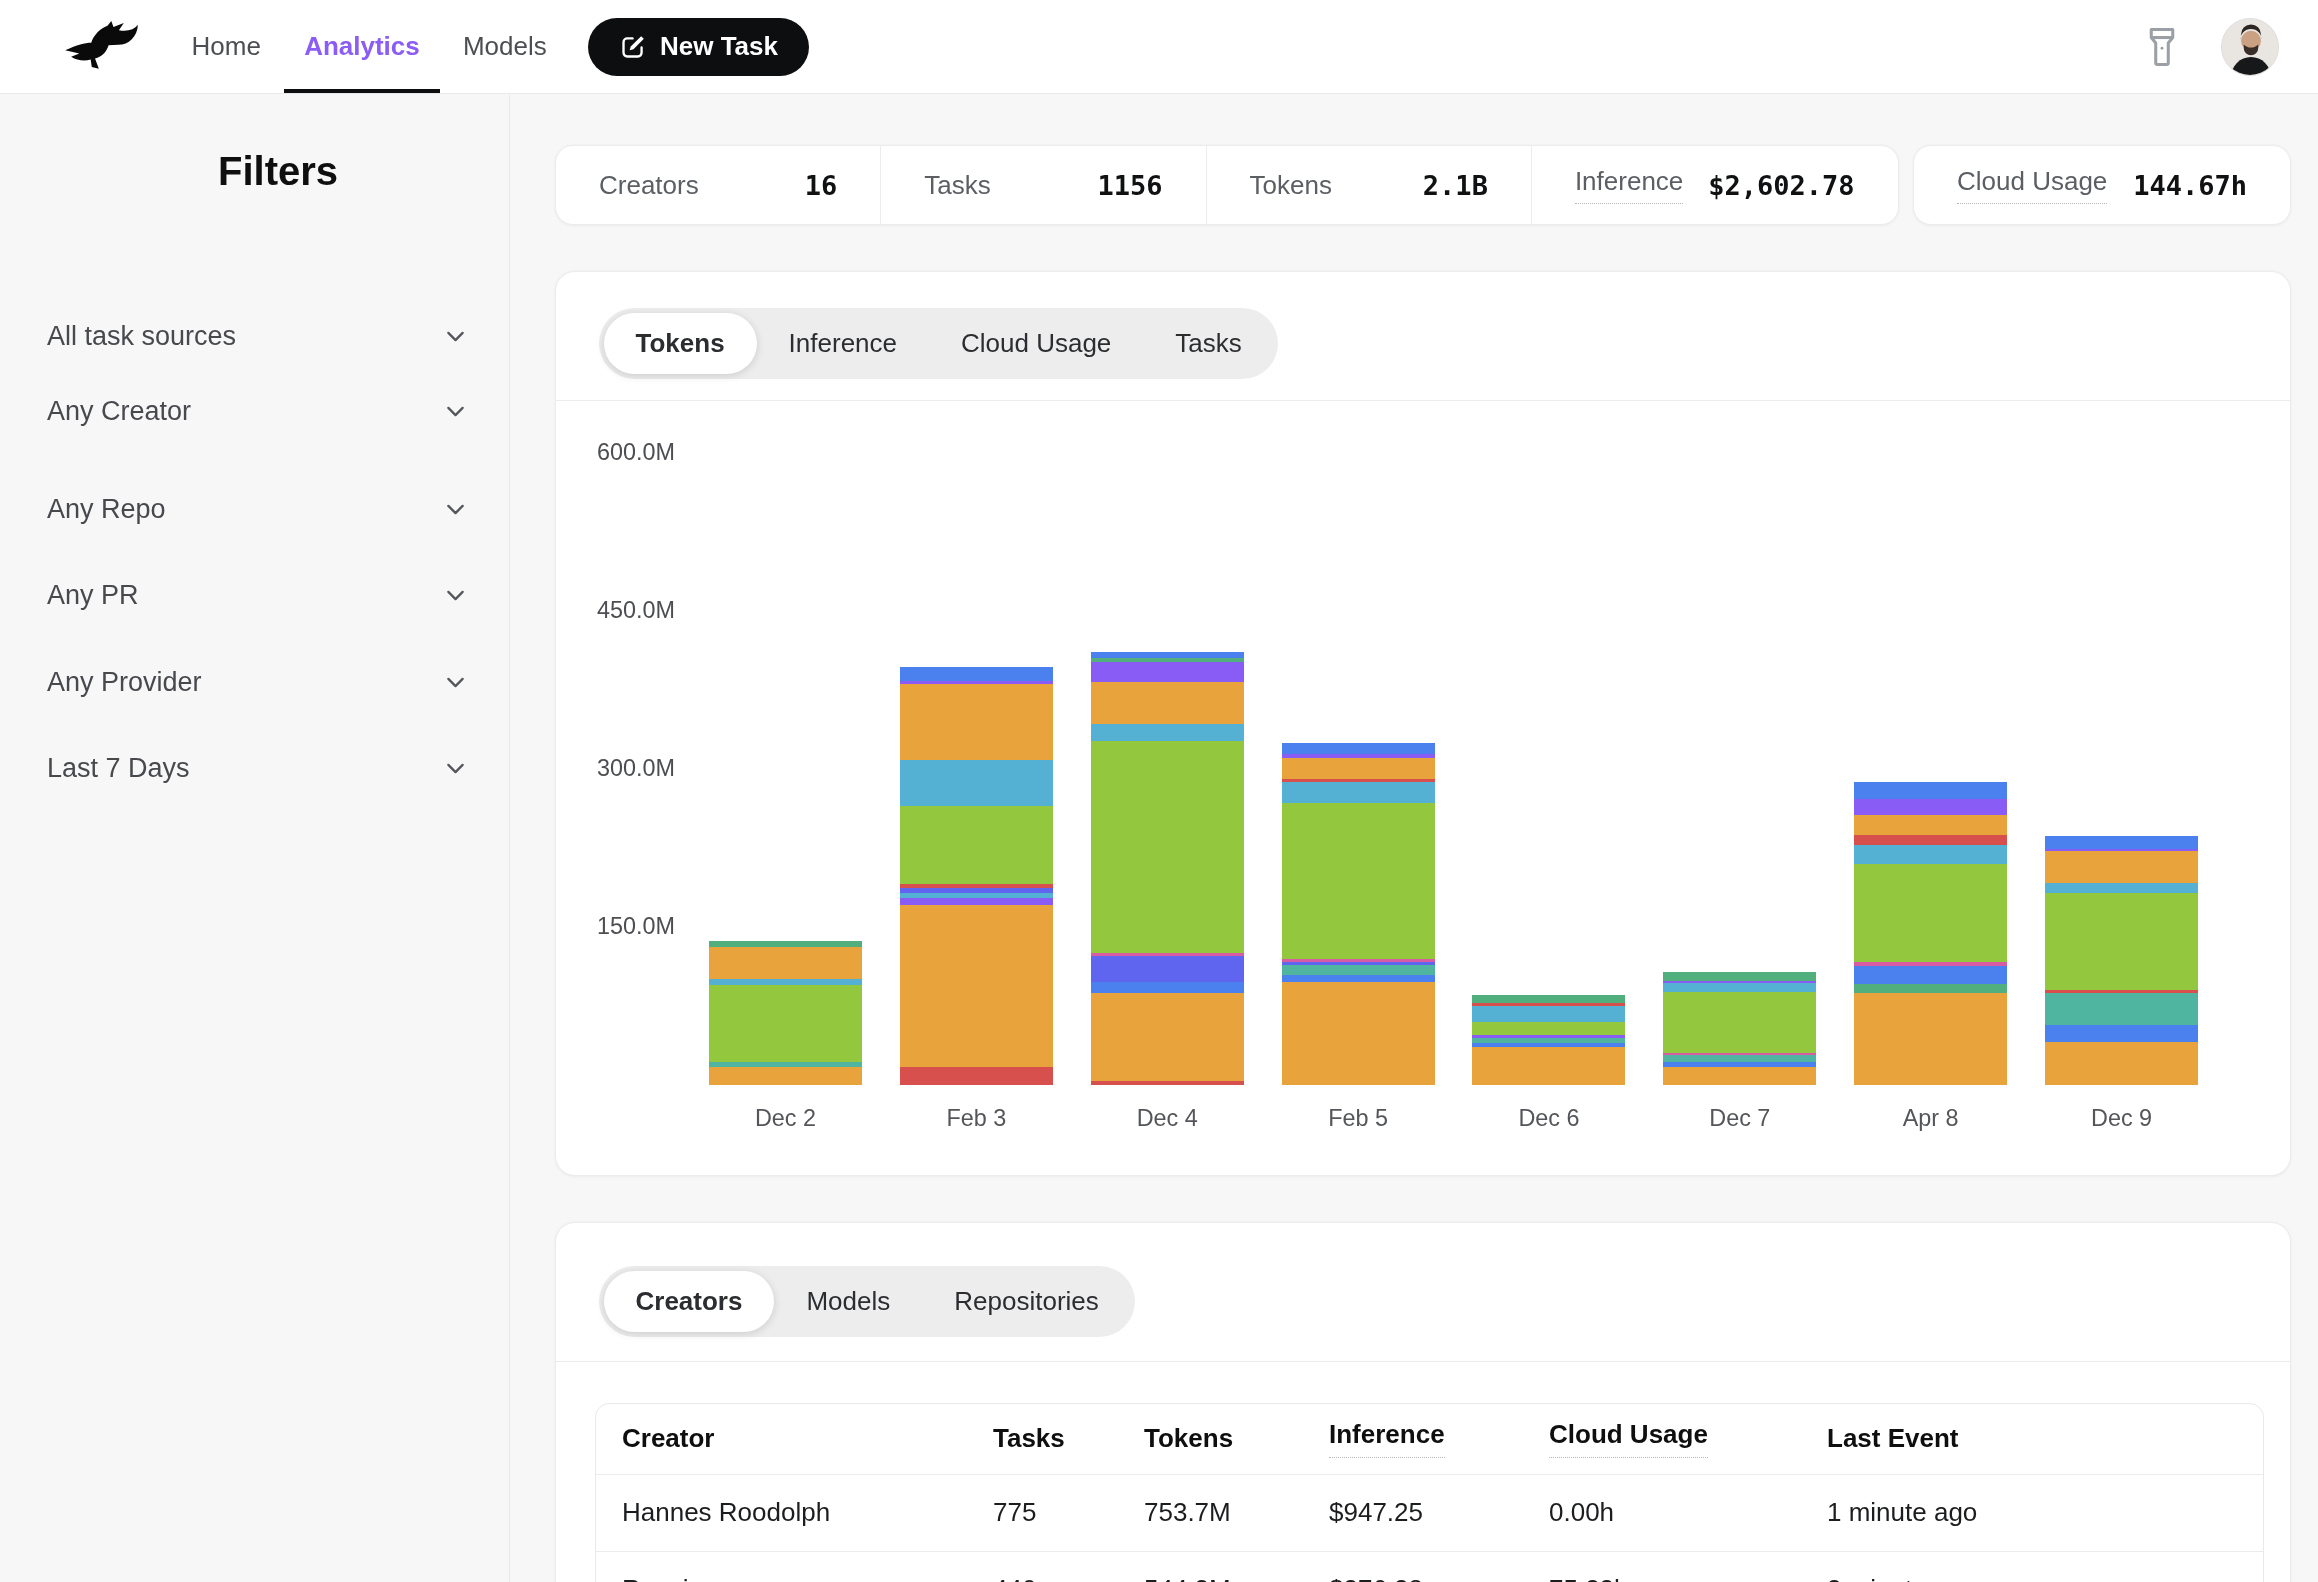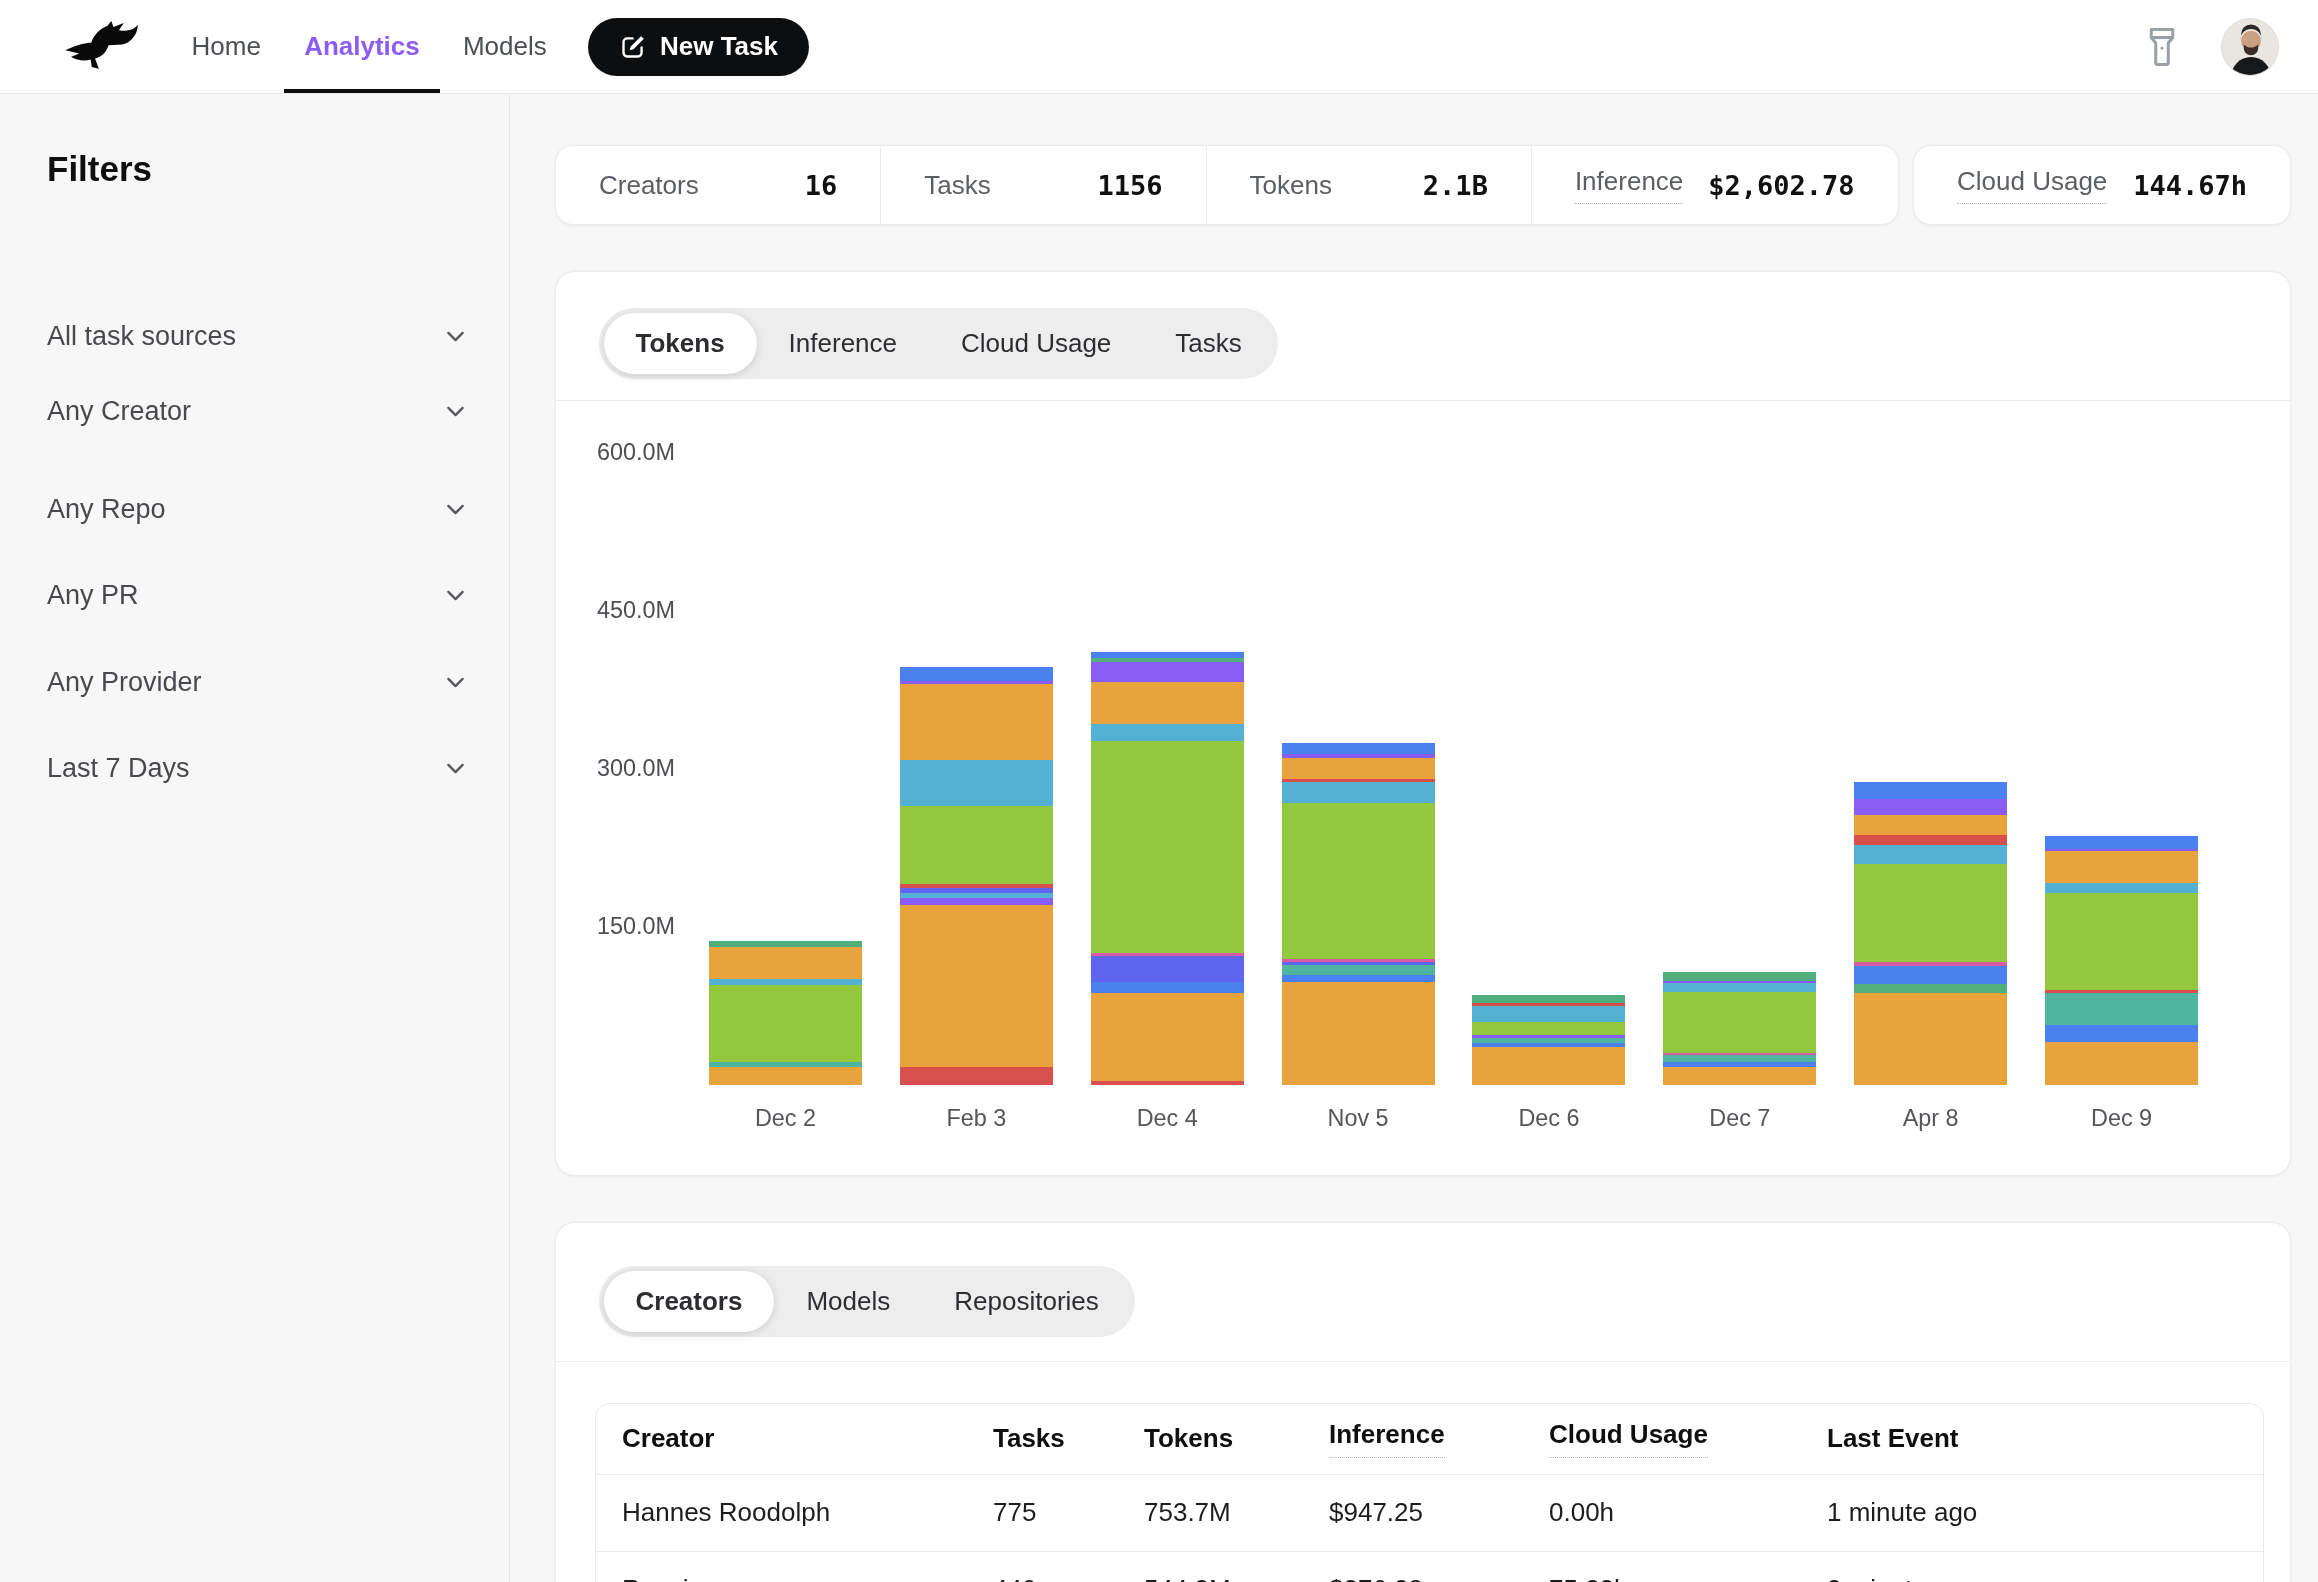--- a/index.html
+++ b/index.html
@@ -17,21 +17,21 @@
   .nav-link.active::after { content:""; position:absolute; left:1.8px; right:1.8px; bottom:0; height:3.6px; background:#0d0e10; }
   .new-task { margin-left:20px; height:58px; background:#0d0e10; color:#fff; border:none; border-radius:31px;
               display:flex; align-items:center; gap:12.6px; padding:0 31px; font-size:26px; font-weight:600;
               font-family:"Liberation Sans",sans-serif; cursor:pointer; }
   .nav-right { margin-left:auto; display:flex; align-items:center; gap:41px; padding-right:40px; }
   .torch { width:36px; height:43px; }
   .avatar { width:58px; height:58px; border-radius:50%; overflow:hidden; background:#e8e5e1; border:0.9px solid #ddd; }
 
   
   .sidebar { position:absolute; top:95px; left:0; width:510px; height:1488px; border-right:0.9px solid #e7e7e8; }
-  .sidebar h2 { font-size:35px; font-weight:700; color:#0f0f10; margin:54px 0 0 47px; }
+  .sidebar h2 { font-size:40px; font-weight:700; color:#0f0f10; margin:54px 0 0 47px;text-align:center; }
   .filter-item { position:absolute; left:47px; right:41px; height:54px; display:flex; align-items:center;
                  justify-content:space-between; font-size:27px; color:#47494d; cursor:pointer; }
   .chev { width:25px; height:25px; flex:0 0 auto; }
 
   
   .main { position:absolute; top:95px; left:511px; width:1807px; height:1488px; }
   .card { position:absolute; background:#fff; border:0.9px solid #ececed; border-radius:20px;
           box-shadow:0 0.9px 2.7px rgba(0,0,0,.05); }
 
   
@@ -326,21 +326,21 @@
               <div class="seg" style="height: 32px; background: rgb(232, 163, 61);"></div>
               <div class="seg" style="height: 2.1px; background: rgb(138, 92, 246);"></div>
               <div class="seg" style="height: 13.7px; background: rgb(74, 129, 238);"></div>
             </div>
           </div>
         </div>
       <div class="xlabels" id="xlabels">
           <div class="xlab">Dec 2</div>
           <div class="xlab">Feb 3</div>
           <div class="xlab">Dec 4</div>
-          <div class="xlab">Nov 5</div>
+          <div class="xlab">Feb 5</div>
           <div class="xlab">Dec 6</div>
           <div class="xlab">Dec 7</div>
           <div class="xlab">Apr 8</div>
           <div class="xlab">Dec 9</div>
         </div>
     </div>
   </div>
 
   <div class="card table-card">
     <div class="tabs" id="table-tabs">

